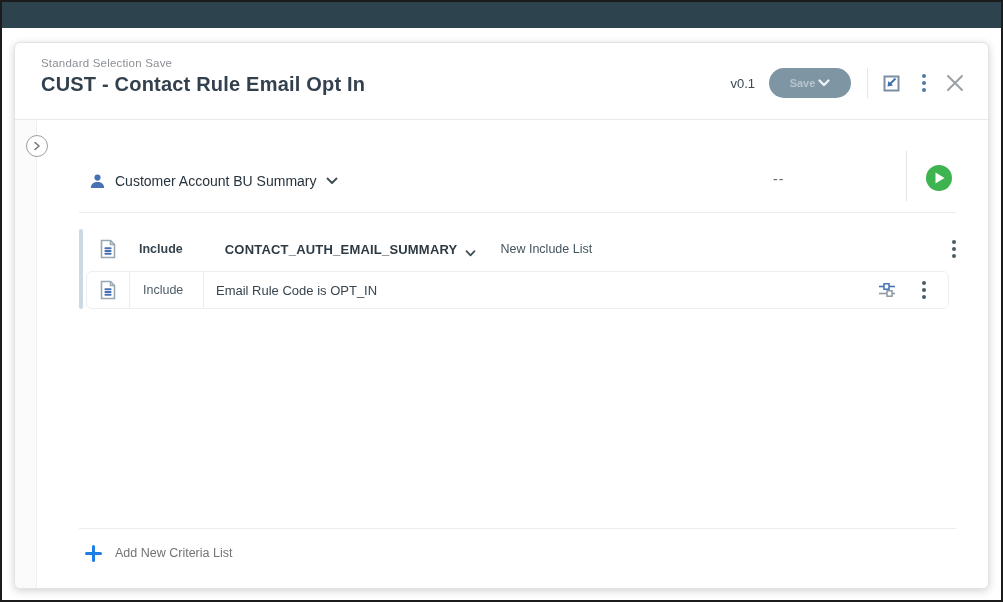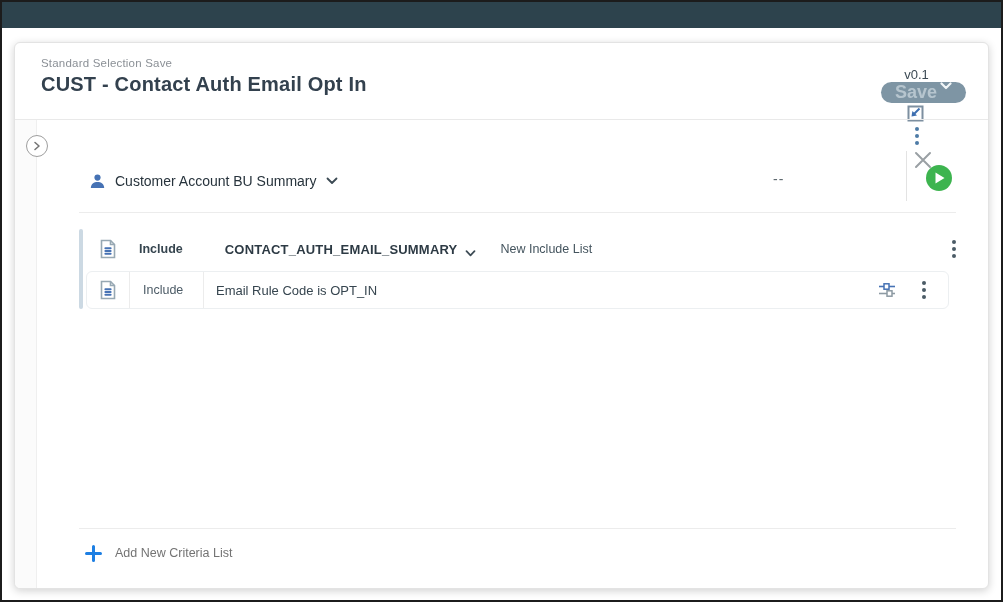--- a/index.html
+++ b/index.html
@@ -2,23 +2,23 @@
 <html><head>
 <meta charset="utf-8">
 <style>
   html,body{margin:0;padding:0;background:#fff;font-family:"Liberation Sans","DejaVu Sans",sans-serif;}
   .screen{position:relative;width:1003px;height:602px;box-sizing:border-box;border:2px solid #1c1c1c;background:#fff;overflow:hidden;}
   .topbar{position:absolute;left:0;top:0;right:0;height:26px;background:#2d434d;}
   .card{position:absolute;left:12px;top:40px;width:975px;height:547px;background:#fff;border:1px solid #e3e3e3;border-radius:6px;box-shadow:0 2px 8px rgba(0,0,0,.18);box-sizing:border-box;}
   
   .eyebrow{position:absolute;left:26px;top:14px;font-size:11.5px;color:#8b9096;letter-spacing:.2px;}
   .title{position:absolute;left:26px;top:30px;font-size:20px;font-weight:700;color:#33414e;letter-spacing:.2px;}
-  .header-actions{position:absolute;right:22px;top:24px;height:32px;display:flex;align-items:center;flex-direction:column;}
+  .header-actions{position:absolute;right:22px;top:24px;height:32px;display:flex;align-items:center;}
   .version{font-size:13px;color:#3c4a54;margin-right:14px;}
-  .save-btn{height:30px;min-width:82px;border:none;border-radius:15px;background:#7e95a4;color:#b6c5ce;font-size:18px;font-weight:700;display:flex;align-items:flex-start;justify-content:center;gap:3px;padding:0 14px;cursor:pointer;font-family:inherit;}
+  .save-btn{height:30px;min-width:82px;border:none;border-radius:15px;background:#7e95a4;color:#b6c5ce;font-size:11px;font-weight:700;display:flex;align-items:center;justify-content:center;gap:3px;padding:0 14px;cursor:pointer;font-family:inherit;}
   .vdiv-header{width:1px;height:30px;background:#e6e6e6;margin:0 14px 0 16px;}
   .icon-btn{background:none;border:none;padding:0;margin:0;display:flex;align-items:center;justify-content:center;cursor:pointer;}
   .kebab{display:flex;flex-direction:column;gap:3px;padding:4px 6px;}
   .kebab i{width:4px;height:4px;border-radius:50%;display:block;}
   .kebab.blue i{background:#4d7ba6;}
   .kebab.dark i{background:#4b5b66;}
   .hdr-sep{position:absolute;left:0;right:0;top:76px;height:1px;background:#e9e9e9;}
   
   .left-rail{position:absolute;left:0;top:77px;bottom:0;width:21px;background:#fbfbfb;border-right:1px solid #efefef;border-bottom-left-radius:6px;}
   .expand-btn{position:absolute;left:11px;top:92px;width:22px;height:22px;border-radius:50%;background:#fff;border:1px solid #9e9e9e;display:flex;align-items:center;justify-content:center;cursor:pointer;padding:0;}
@@ -49,21 +49,21 @@
 </style>
 </head>
 <body>
 
 <div class="screen">
   <div class="topbar"></div>
 
   <div class="card">
 
     <div class="eyebrow">Standard Selection Save</div>
-    <div class="title">CUST - Contact Auth Email Opt In</div>
+    <div class="title">CUST - Contact Rule Email Opt In</div>
 
     <div class="header-actions">
       <span class="version">v0.1</span>
       <button class="save-btn">
         <span>Save</span>
         <span>
           <svg width="12" height="8" viewBox="0 0 12 8">
               <polyline points="1.5,1.5 6,6 10.5,1.5" fill="none" stroke="#f2f6f8" stroke-width="2.2" stroke-linecap="round" stroke-linejoin="round"></polyline>
             </svg>
         </span>

